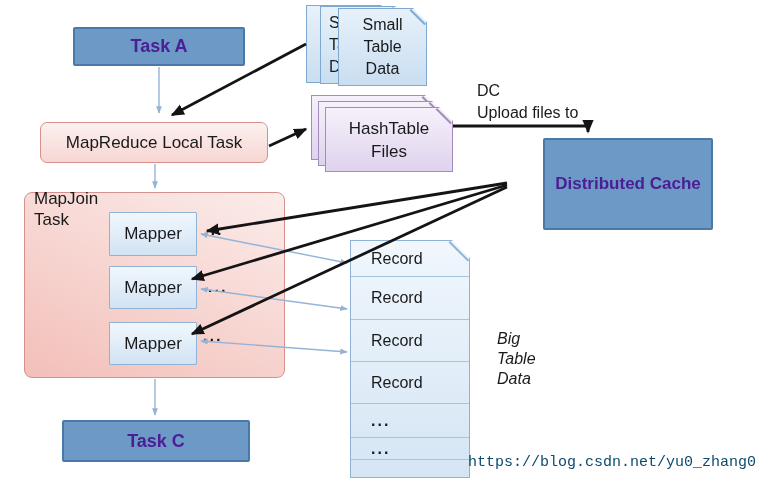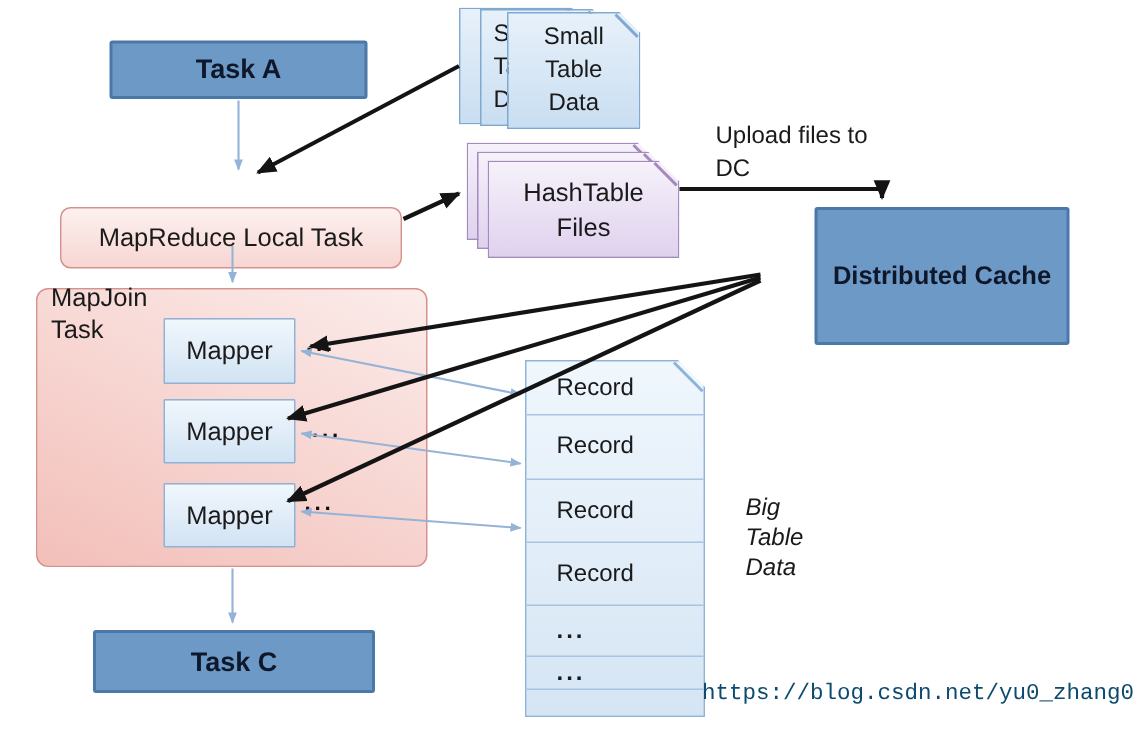--- a/index.html
+++ b/index.html
@@ -4,21 +4,21 @@
 <style>
   html,body{margin:0;padding:0;background:#fff;}
   #root{
     position:relative;width:758px;height:486px;background:#fff;overflow:hidden;
     font-family:"Liberation Sans",sans-serif;color:#1a1a1a;
   }
   
   .blue-node{
     position:absolute;background:#6C99C6;border:2px solid #4A78A8;
     display:flex;align-items:center;justify-content:center;
-    color:#0f172a;font-weight:bold;font-size:18px;box-sizing:border-box;border-radius:2px;
+    color:#4c1d95;font-weight:bold;font-size:18px;box-sizing:border-box;border-radius:2px;
   }
   
   .pink-node{
     position:absolute;box-sizing:border-box;border:1.6px solid #D7918D;border-radius:7px;
     background:linear-gradient(180deg,#FCF1F0 0%,#F7D6D2 100%);
     display:flex;align-items:center;justify-content:center;font-size:17px;
   }
   .mapjoin{
     position:absolute;box-sizing:border-box;border:1.6px solid #D7918D;border-radius:8px;
     background:linear-gradient(205deg,#FBECEA 0%,#F3BFB9 100%);
@@ -93,41 +93,41 @@
   </div>
   <div class="card blue-card" style="left:338px;top:8px;">
     <i class="cut"></i>
     <div class="card-text center-text">
       <div>Small</div>
       <div>Table</div>
       <div>Data</div>
     </div>
   </div>
 
-  <div class="pink-node" style="left:40px;top:122px;width:228px;height:41px;margin-top:16px;">
+  <div class="pink-node" style="left:40px;top:122px;width:228px;height:41px;">
     <span>MapReduce Local Task</span>
   </div>
 
   <div class="card purple-card" style="left:311px;top:95px;">
       <i class="cut"></i>
     </div>
   <div class="card purple-card" style="left:318px;top:101px;">
       <i class="cut"></i>
     </div>
   <div class="card purple-card" style="left:325px;top:107px;">
     <i class="cut"></i>
     <div class="card-text center-text" style="font-size:17px;line-height:23px;">
       <div>HashTable</div>
       <div>Files</div>
     </div>
   </div>
 
   <div class="note" style="left:477px;top:80px;">
+    <div>DC</div>
     <div>Upload files to</div>
-    <div>DC</div>
   </div>
 
   <div class="blue-node" style="left:507px;top:138px;width:170px;height:92px;font-size:17px;margin-left:36px;">
     <span>Distributed Cache</span>
   </div>
 
   <div class="mapjoin" style="left:24px;top:192px;width:261px;height:186px;"></div>
   <div class="mapjoin-label">
     <div>MapJoin</div>
     <div>Task</div>

